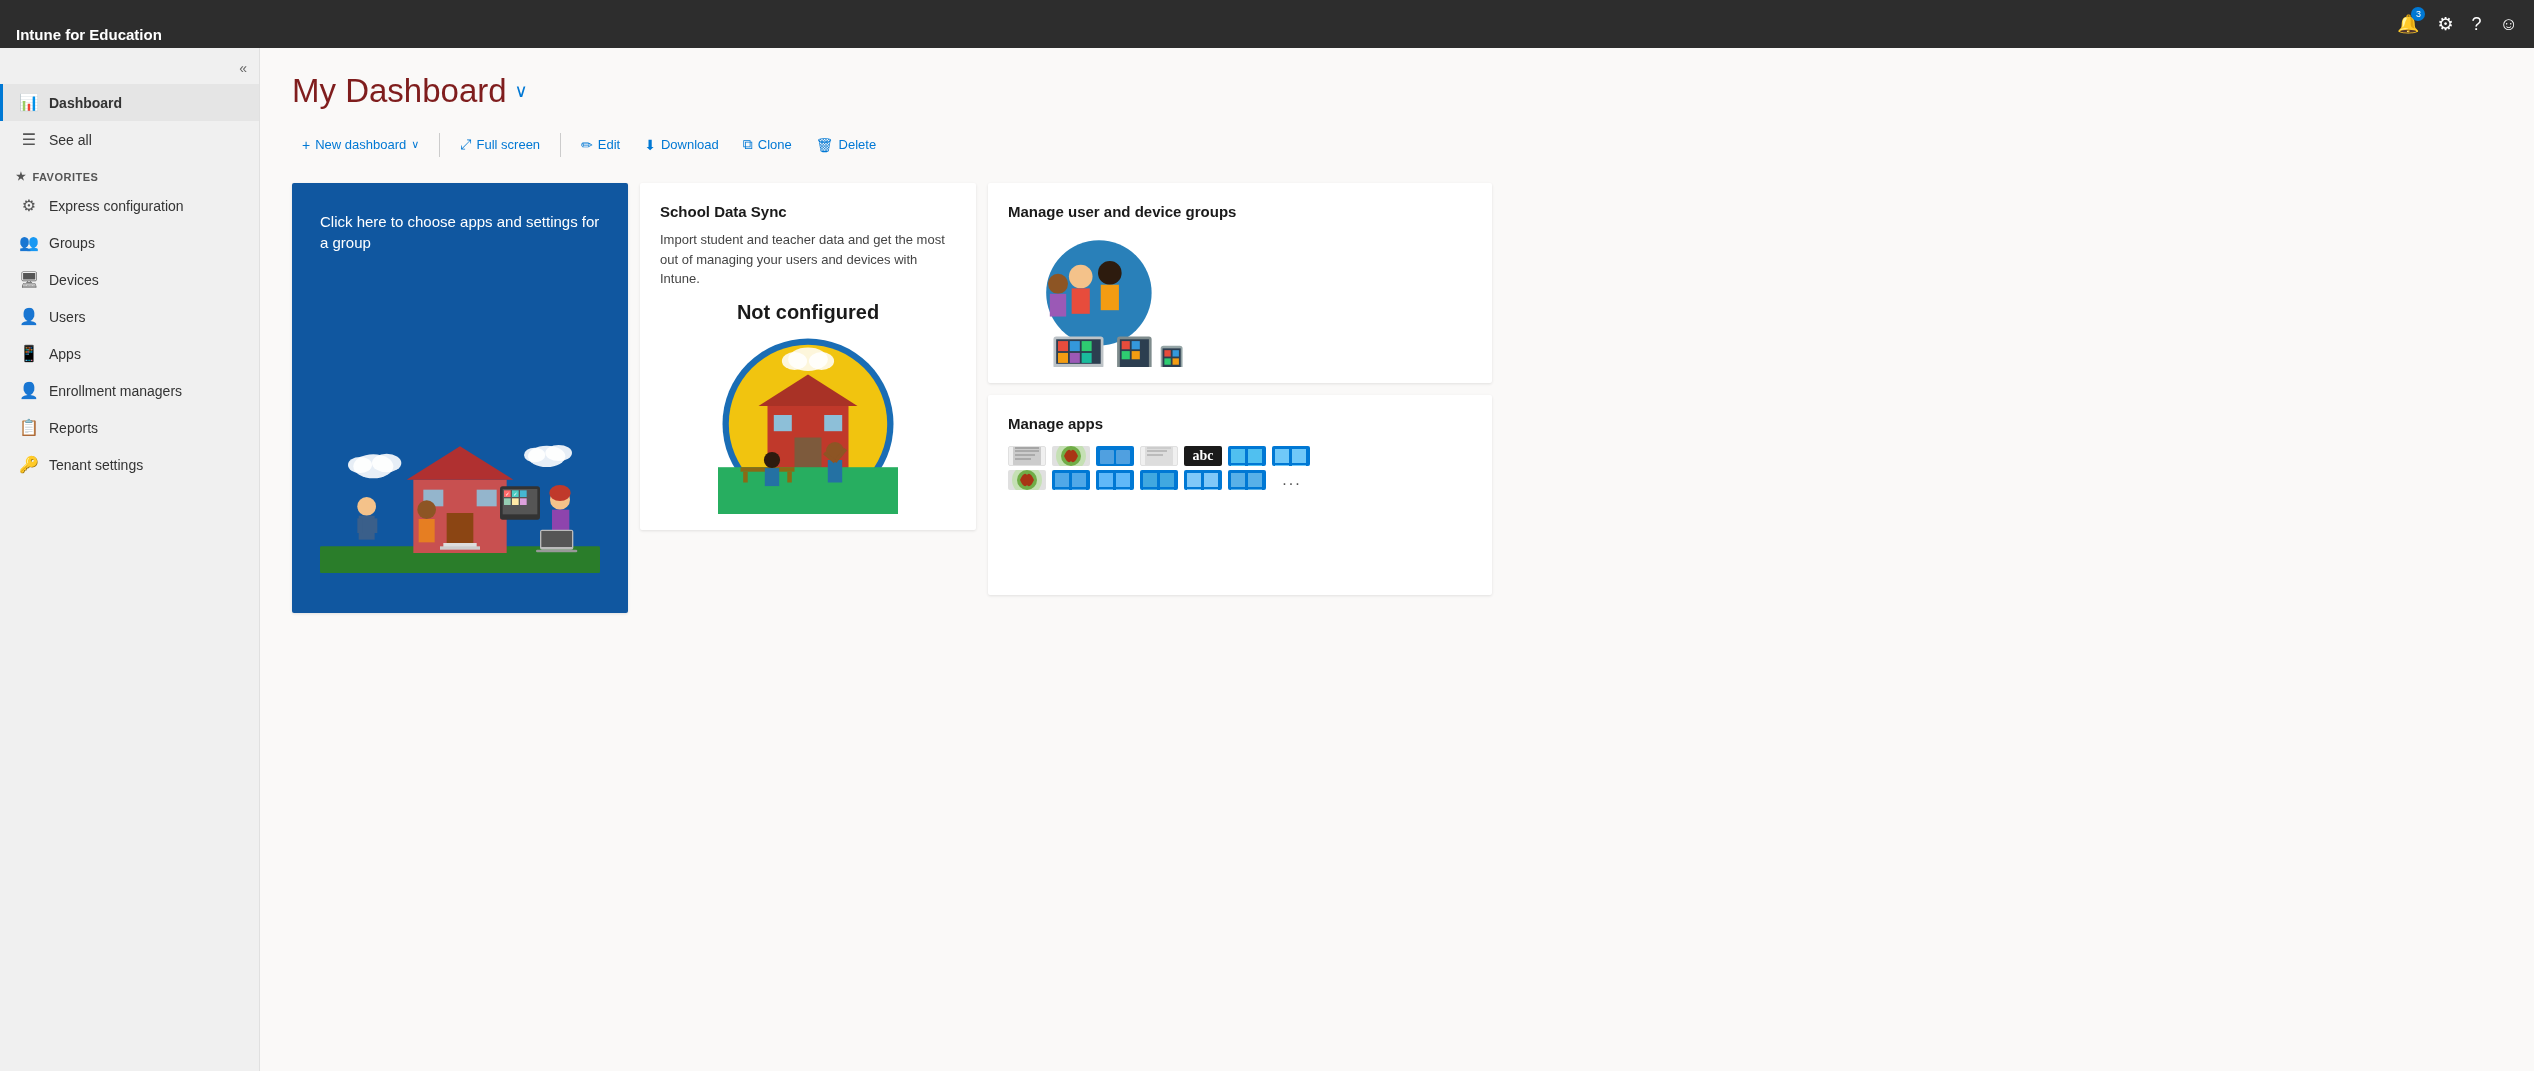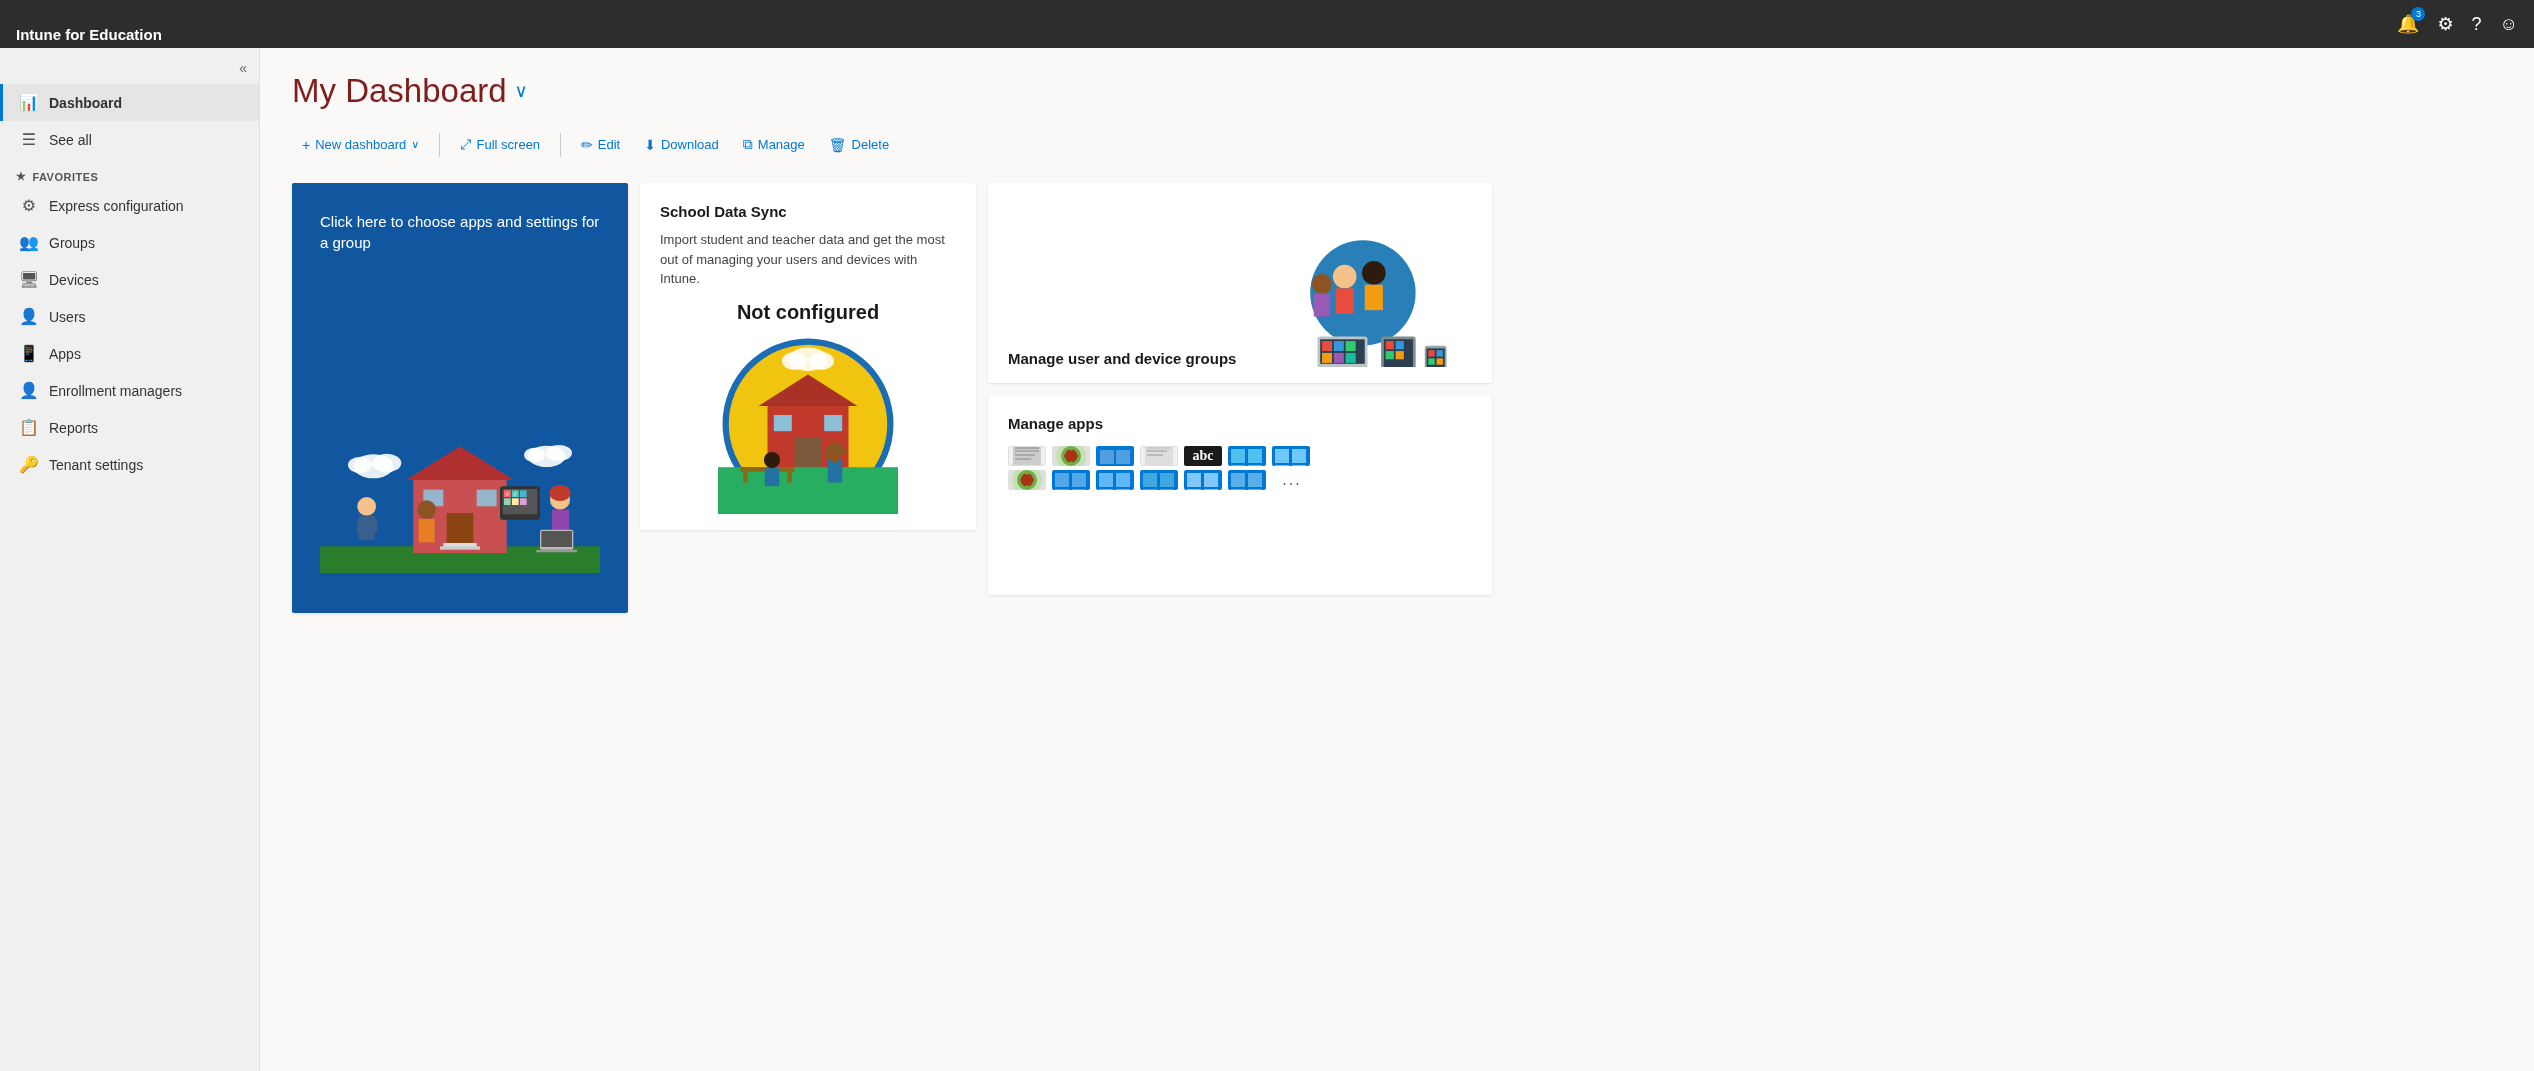--- a/index.html
+++ b/index.html
@@ -156,21 +156,22 @@
     .not-configured { font-size: 20px; font-weight: 600; color: #1a1a1a; text-align: center; margin-top: 12px; }
     .school-sync-illustration {
       display: flex;
       justify-content: center;
       margin-top: 10px;
     }
 
     .card-manage-groups {
       padding: 20px 20px 16px;
       display: flex;
-      align-items: flex-end;
+      flex-direction: column;
+      align-items: flex-start;
       justify-content: space-between;
       min-height: 200px;
     }
     .card-manage-groups h3 { font-size: 15px; font-weight: 600; color: #1a1a1a; flex: 1; }
 
     .card-manage-apps {
       padding: 20px 20px 16px;
       min-height: 200px;
     }
     .card-manage-apps h3 { font-size: 15px; font-weight: 600; color: #1a1a1a; margin-bottom: 14px; }
@@ -286,21 +287,21 @@
       <button class="toolbar-btn">
         <span class="tb-icon">✏</span>
         <span>Edit</span>
       </button>
       <button class="toolbar-btn">
         <span class="tb-icon">⬇</span>
         <span>Download</span>
       </button>
       <button class="toolbar-btn">
         <span class="tb-icon">⧉</span>
-        <span>Manage</span>
+        <span>Clone</span>
       </button>
       <button class="toolbar-btn">
         <span class="tb-icon">🗑</span>
         <span>Delete</span>
       </button>
     </div>
 
     <div class="dash-grid">
 
       <div class="card card-blue">

